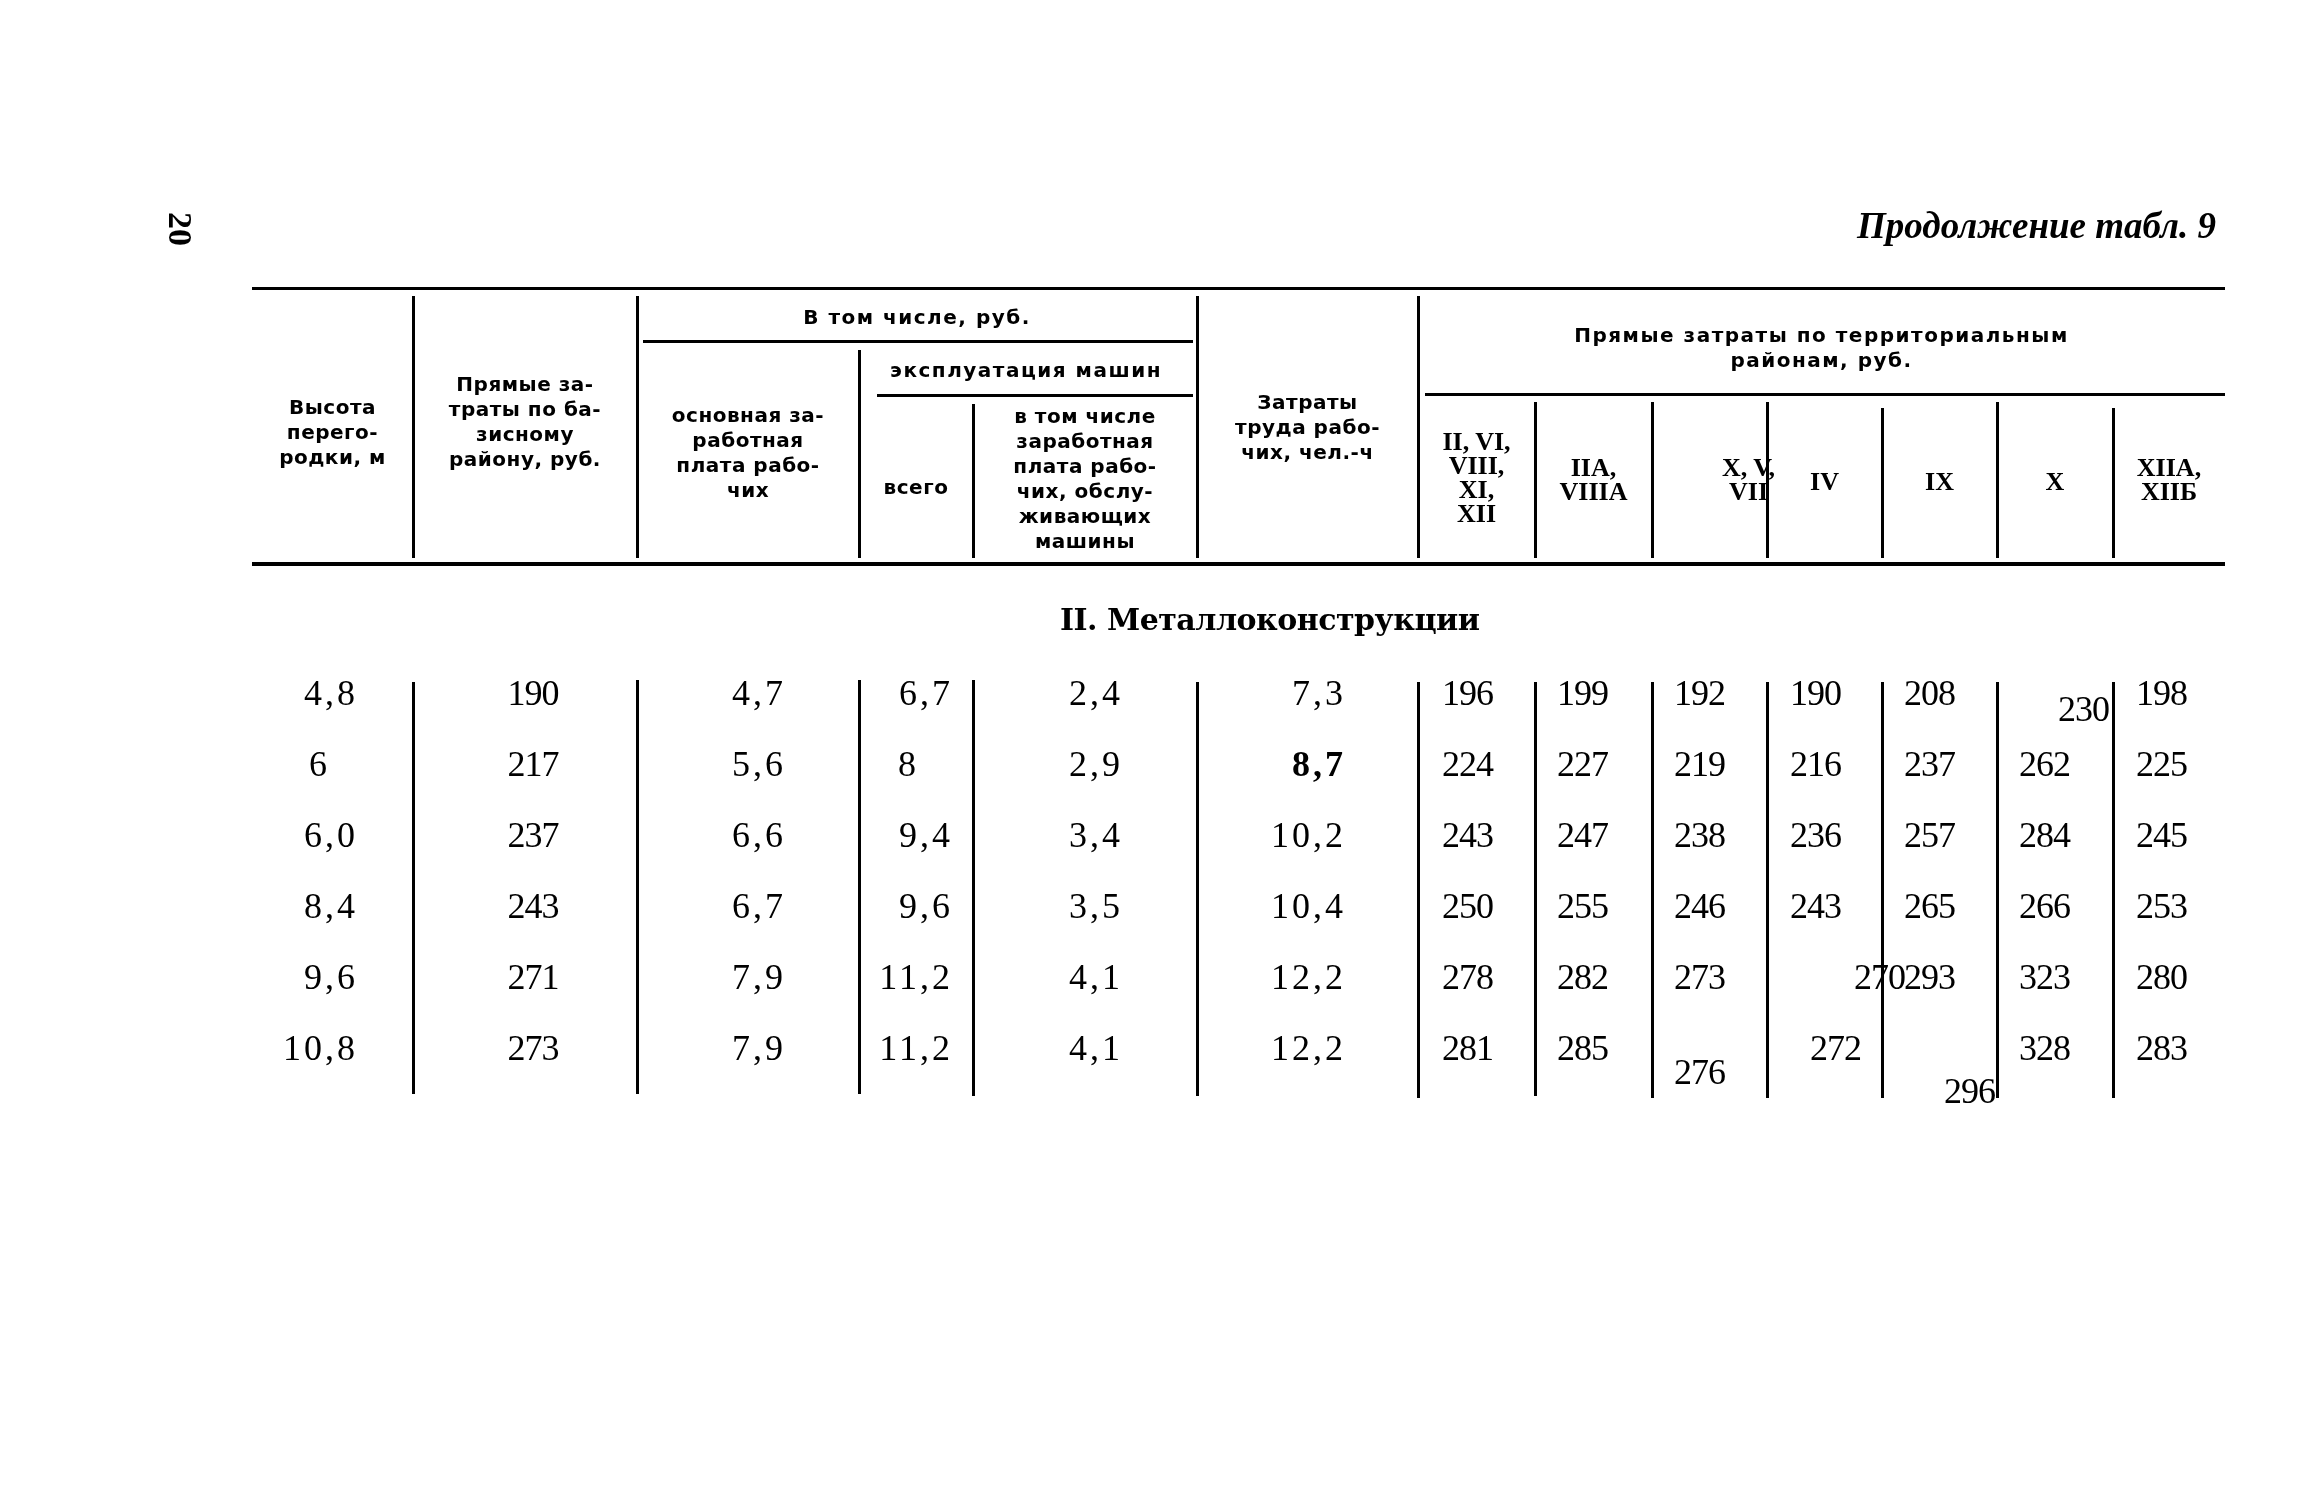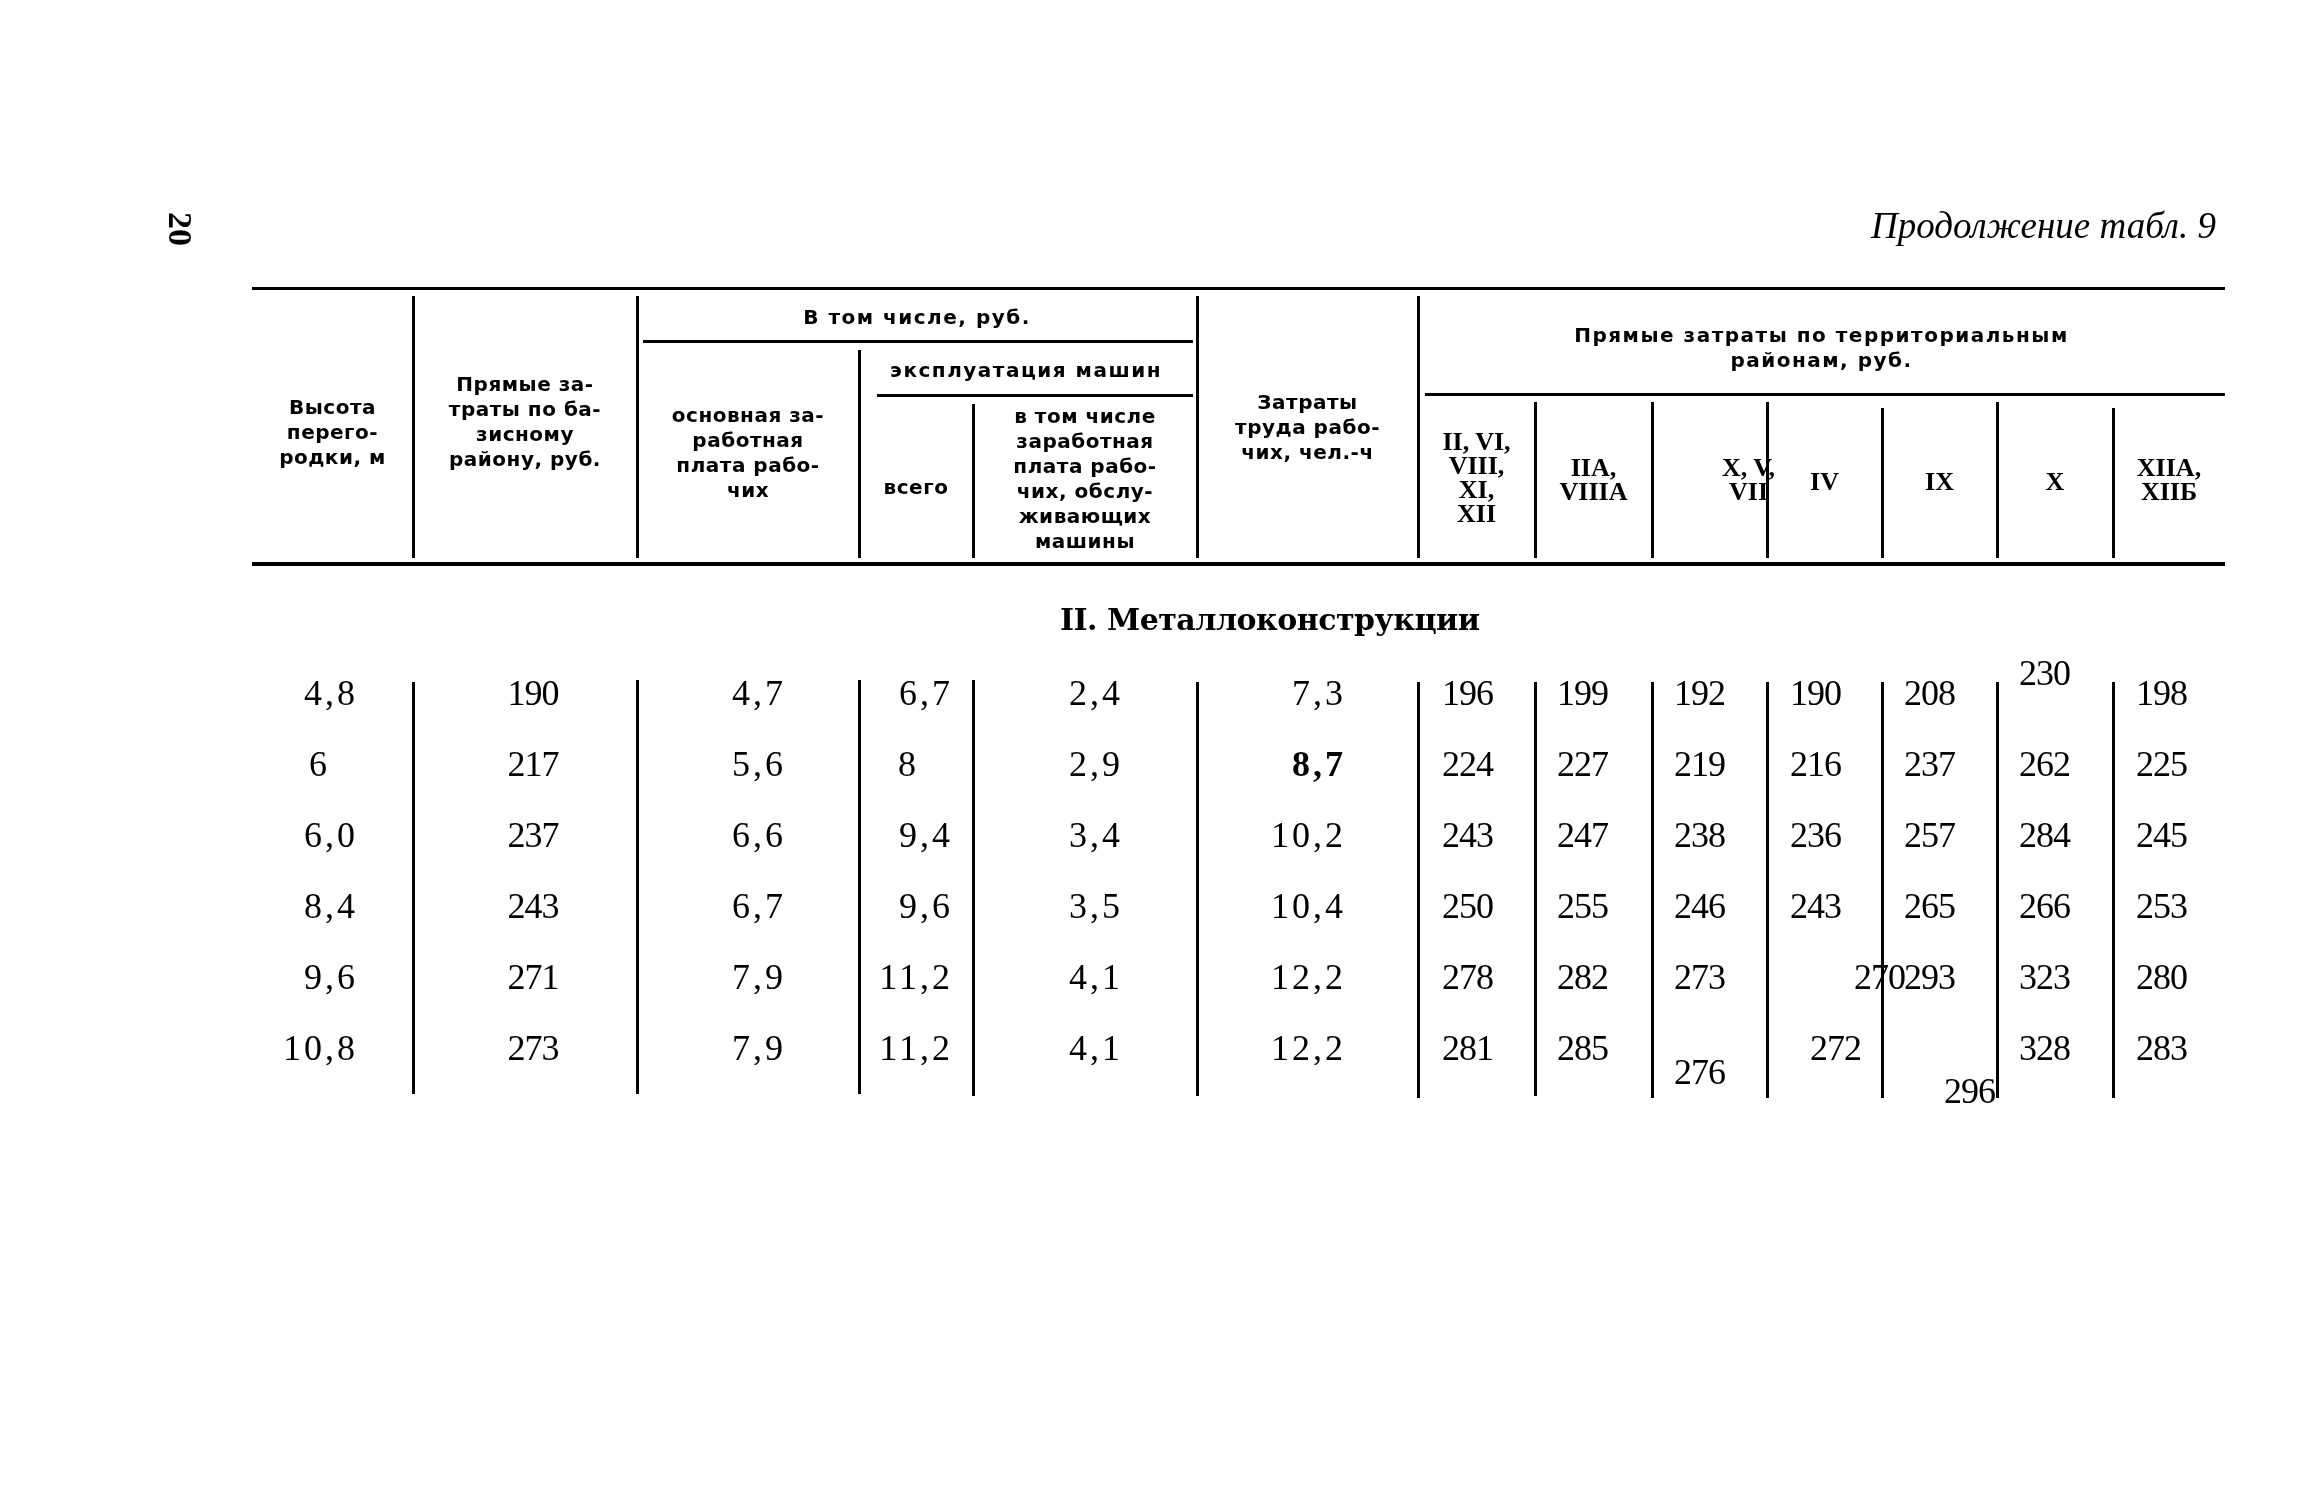--- a/index.html
+++ b/index.html
@@ -1,19 +1,19 @@
 <!DOCTYPE html>
 <html><head>
 <meta charset="utf-8">
 <style>
   html, body { margin: 0; padding: 0; background: #ffffff; }
   body { width: 2298px; height: 1506px; position: relative; overflow: hidden; color: #000; font-family: "DejaVu Serif", "Liberation Serif", serif; }
   .abs { position: absolute; }
   .page-num { left: 160px; top: 212px; width: 40px; height: 34px; font-family: "Liberation Serif", serif; font-weight: bold; font-size: 34px; line-height: 34px; transform: rotate(90deg); transform-origin: center center; text-align: center; }
-  .title { right: 82px; top: 206px; font-family: "Liberation Serif", serif; font-style: italic; font-weight: normal; font-size: 37px; line-height: 40px; white-space: nowrap; }
+  .title { right: 82px; top: 206px; font-family: "Liberation Serif", serif; font-style: italic; font-weight: bold; font-size: 37px; line-height: 40px; white-space: nowrap; }
   .hline { position: absolute; background: #000; }
   .vline { position: absolute; background: #000; width: 3px; }
   .hdr { position: absolute; font-family: "DejaVu Sans", "Liberation Sans", sans-serif; font-weight: bold; font-size: 20px; line-height: 25px; text-align: center; white-space: pre-line; letter-spacing: 0.5px; }
   .hdr.roman { font-family: "Liberation Serif", serif; font-size: 26px; line-height: 24px; letter-spacing: 0; }
   .hdr.wide { letter-spacing: 1.5px; }
   .section { position: absolute; left: 1060px; top: 598px; width: 420px; font-family: "DejaVu Serif", serif; font-weight: bold; font-size: 30px; line-height: 44px; white-space: nowrap; letter-spacing: -0.5px; }
   .cell { position: absolute; font-family: "Liberation Serif", serif; font-size: 36px; line-height: 40px; height: 40px; white-space: nowrap; }
   .cell.num-c { text-align: center; letter-spacing: -1px; }
   .cell.num-r { text-align: right; letter-spacing: 3px; }
   .cell.num-l { text-align: left; letter-spacing: -1px; }
@@ -105,21 +105,21 @@
     <div class="cell num-c" style="left:460px; top:673px; width:146px;">190</div>
     <div class="cell num-r" style="left:680px; top:673px; width:106px;">4,7</div>
     <div class="cell num-r" style="left:862px; top:673px; width:91px;">6,7</div>
     <div class="cell num-r" style="left:1010px; top:673px; width:113px;">2,4</div>
     <div class="cell num-r" style="left:1220px; top:673px; width:126px;">7,3</div>
     <div class="cell num-l" style="left:1442px; top:673px; width:90px;">196</div>
     <div class="cell num-l" style="left:1557px; top:673px; width:90px;">199</div>
     <div class="cell num-l" style="left:1674px; top:673px; width:90px;">192</div>
     <div class="cell num-l" style="left:1790px; top:673px; width:90px;">190</div>
     <div class="cell num-l" style="left:1904px; top:673px; width:90px;">208</div>
-    <div class="cell num-l" style="left:2019px; top:653px; width:90px;">230</div>
+    <div class="cell num-l" style="left:2019px; top:689px; width:90px;text-align:right;">230</div>
     <div class="cell num-l" style="left:2136px; top:673px; width:90px;">198</div>
   </div>
 
   <div>
     <div class="cell num-r" style="left:262px; top:744px; width:96px; text-align:left; padding-left:47px; box-sizing:border-box;">6</div>
     <div class="cell num-c" style="left:460px; top:744px; width:146px;">217</div>
     <div class="cell num-r" style="left:680px; top:744px; width:106px;">5,6</div>
     <div class="cell num-l" style="left:898px; top:744px; width:60px;">8</div>
     <div class="cell num-r" style="left:1010px; top:744px; width:113px;">2,9</div>
     <div class="cell num-r" style="left:1220px; top:744px; width:126px;font-weight:bold;">8,7</div>

